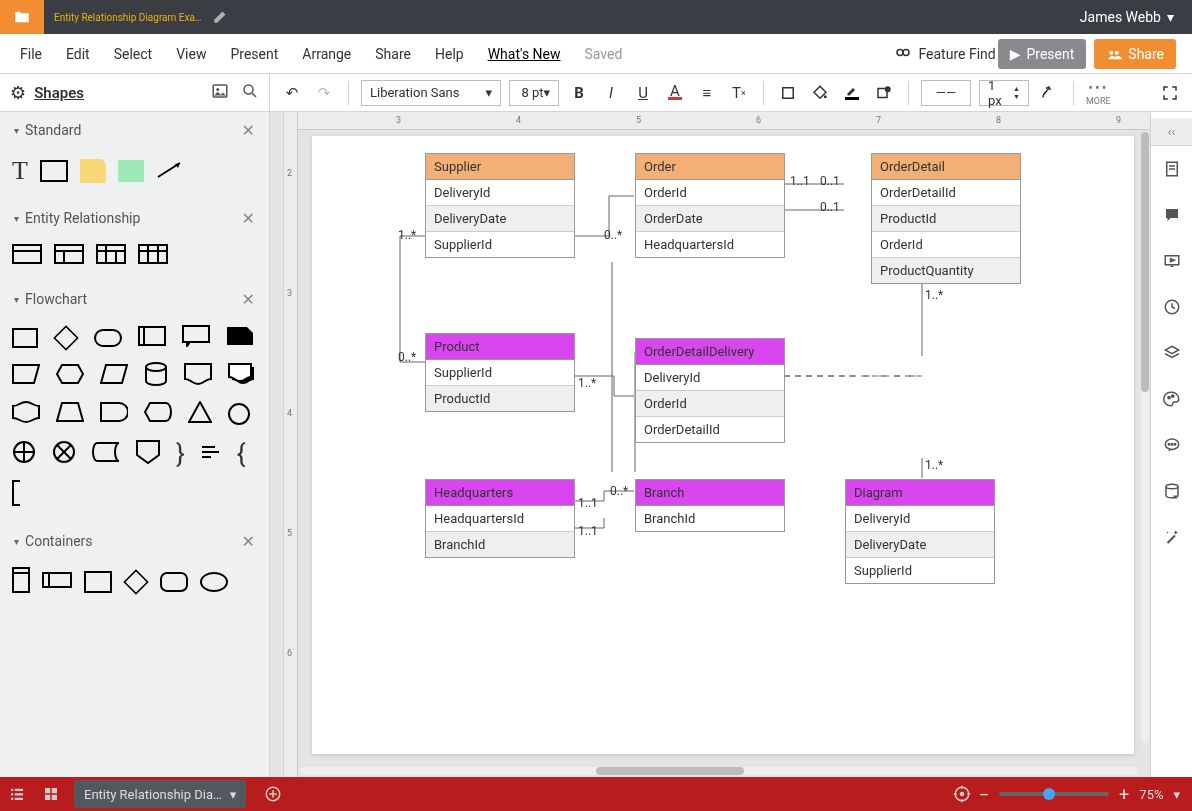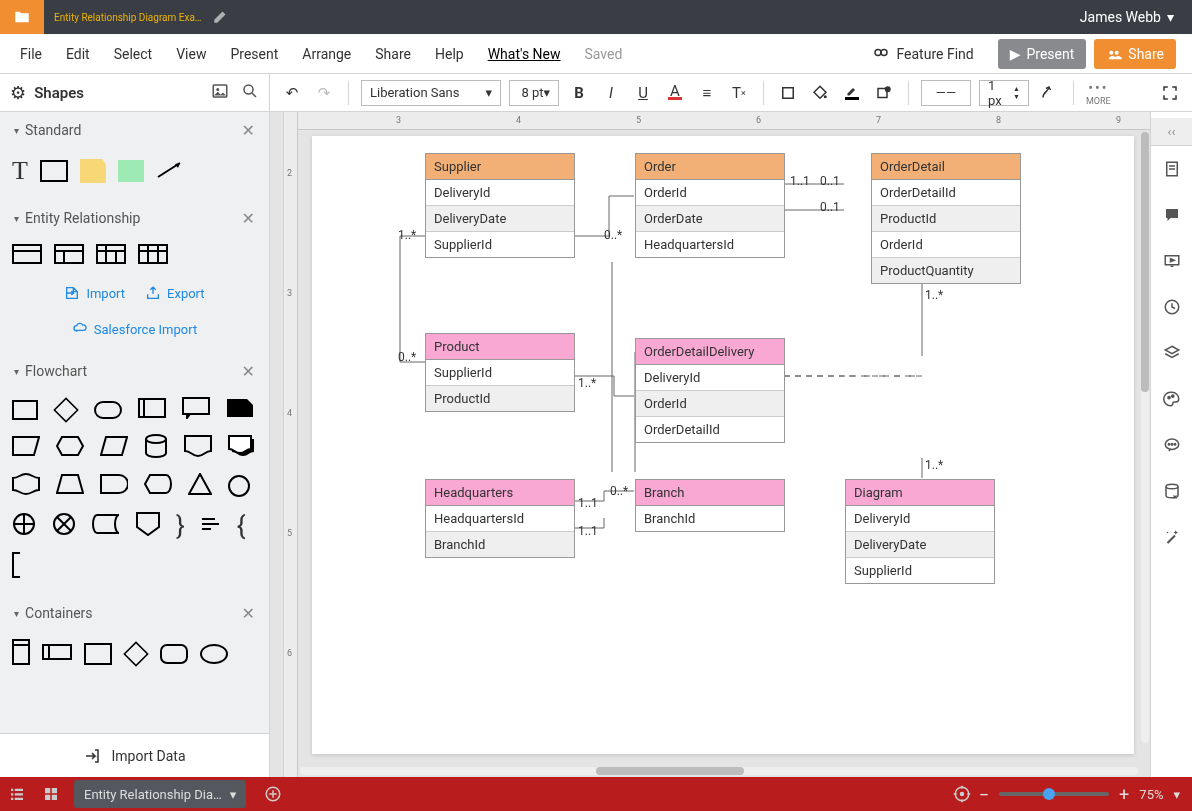--- a/index.html
+++ b/index.html
@@ -8,28 +8,28 @@
 .tb-folder{width:44px;height:34px;background:#f08e31;display:flex;align-items:center;justify-content:center;}
 .tb-title{padding:0 10px;font-size:10px;color:#eab308;flex:0 0 auto;}
 .tb-pencil{opacity:.8;}
 .tb-spacer{flex:1;}
 .tb-user{padding:0 18px;font-size:14px;color:#fff;display:flex;align-items:center;gap:6px;}
 .menubar{height:40px;border-bottom:1px solid #d4d4d4;display:flex;align-items:center;padding:0 8px;background:#fff;}
 .menubar .menu{padding:0 12px;font-size:14px;color:#333;cursor:pointer;}
 .menubar .whatsnew{color:#000000;text-decoration:underline;}
 .menubar .saved{color:#999;}
 .menubar .spacer{flex:1;}
-.featurefind{display:flex;align-items:center;gap:6px;font-size:14px;color:#333;margin-right:24px;}
+.featurefind{display:flex;align-items:center;gap:6px;font-size:14px;color:#333;margin-right:2px;}
 .btn{height:30px;padding:0 12px;border-radius:3px;display:flex;align-items:center;gap:6px;font-size:14px;color:#fff;cursor:pointer;}
 .btn-grey{background:#888a8d;}
 .btn-orange{background:#f08e31;margin-left:8px;margin-right:8px;}
 .toolbar{height:38px;border-bottom:1px solid #d4d4d4;display:flex;align-items:stretch;}
 .tool-left{width:270px;border-right:1px solid #d4d4d4;display:flex;align-items:center;padding:0 10px;background:#fff;}
 .tool-left .gear{font-size:18px;margin-right:8px;}
-.tool-left .shapes-lbl{font-size:15px;font-weight:600;color:#333;flex:1;}
+.tool-left .shapes-lbl{font-size:15px;font-weight:600;color:#333;flex:1;text-decoration:underline;}
 .tool-left .ic{font-size:17px;color:#555;margin-left:12px;}
 .tool-main{flex:1;display:flex;align-items:center;padding:0 10px;gap:8px;}
 .tb-sep{width:1px;height:24px;background:#d4d4d4;margin:0 4px;}
 .sel{border:1px solid #bbb;height:26px;display:flex;align-items:center;padding:0 8px;font-size:13px;color:#333;background:#fff;min-width:40px;}
 .sel.font{width:140px;justify-content:space-between;}
 .sel.small{width:50px;justify-content:flex-end;}
 .tb-ic{width:24px;height:24px;display:flex;align-items:center;justify-content:center;font-size:15px;color:#333;cursor:pointer;}
 .tb-ic.disabled{color:#bbb;}
 .more-col{display:flex;flex-direction:column;align-items:center;font-size:9px;color:#777;cursor:pointer;}
 .workspace{display:flex;height:665px;position:relative;}
@@ -46,21 +46,21 @@
 .ruler-h{position:absolute;left:14px;right:0;top:0;height:18px;background:#ececec;border-bottom:1px solid #c7c7c7;font-size:9px;color:#777;}
 .ruler-v{position:absolute;left:0;top:0;bottom:0;width:14px;background:#ececec;border-right:1px solid #c7c7c7;font-size:9px;color:#777;}
 .ruler-h span,.ruler-v span{position:absolute;}
 .page{position:absolute;left:28px;top:24px;width:822px;height:618px;background:#fff;box-shadow:0 1px 4px rgba(0,0,0,.15);}
 .entity{position:absolute;border:1px solid #999;font-size:13px;}
 .entity .eh{padding:5px 8px;font-weight:400;border-bottom:1px solid #999;}
 .entity .er{padding:5px 8px;border-bottom:1px solid #ccc;}
 .entity .er:last-child{border-bottom:none;}
 .entity .er.alt{background:#efefef;}
 .h-orange{background:#f2b076;}
-.h-peach{background:#f9a8d4;}
+.h-peach{background:#d946ef;}
 .conn{position:absolute;pointer-events:none;}
 .rel-label{position:absolute;font-size:12px;color:#333;background:transparent;}
 .rightpanel{width:42px;background:#fff;border-left:1px solid #d4d4d4;display:flex;flex-direction:column;align-items:center;padding-top:6px;}
 .rp-collapse{height:28px;width:100%;border-bottom:1px solid #d4d4d4;background:#eee;display:flex;align-items:center;justify-content:center;color:#888;}
 .rp-ic{width:42px;height:46px;display:flex;align-items:center;justify-content:center;color:#555;}
 .vsb{position:absolute;right:1px;top:20px;bottom:34px;width:10px;}
 .vsb-track{position:absolute;top:0;bottom:0;width:8px;right:0;background:#eee;border-radius:4px;}
 .vsb-thumb{position:absolute;top:0;width:8px;height:260px;right:0;background:#bcbcbc;border-radius:4px;}
 .hsb{position:absolute;left:16px;right:12px;bottom:2px;height:10px;}
 .hsb-track{position:absolute;left:0;right:0;height:8px;bottom:0;background:#eee;border-radius:4px;}
@@ -272,40 +272,20 @@
             <line x1="10" y1="1" x2="10" y2="19" stroke="#000" stroke-width="2"></line>
             <line x1="20" y1="7" x2="20" y2="19" stroke="#000" stroke-width="2"></line>
           </svg></span>
       <span><svg width="30" height="20">
             <rect x="1" y="1" width="28" height="18" fill="none" stroke="#000" stroke-width="2"></rect>
             <line x1="1" y1="7" x2="29" y2="7" stroke="#000" stroke-width="2"></line>
             <line x1="10" y1="1" x2="10" y2="19" stroke="#000" stroke-width="2"></line>
             <line x1="20" y1="1" x2="20" y2="19" stroke="#000" stroke-width="2"></line>
           </svg></span>
     </div>
-    <div class="shape-actions">
-      <a>
-          <svg width="16" height="16" viewBox="0 0 24 24" fill="none" stroke="#1d89e4" stroke-width="2">
-            <path d="M14 4v6h6M4 12h10l-3-3m3 3l-3 3M4 4v16h16V10l-6-6H4z"></path>
-          </svg>
-          <span>Import</span>
-        </a>
-      <a>
-          <svg width="16" height="16" viewBox="0 0 24 24" fill="none" stroke="#1d89e4" stroke-width="2">
-            <path d="M12 3v10m0-10l-4 4m4-4l4 4M4 14v6h16v-6"></path>
-          </svg>
-          <span>Export</span>
-        </a>
-      <a>
-          <svg width="16" height="16" viewBox="0 0 24 24" fill="none" stroke="#1d89e4" stroke-width="2">
-            <path d="M7 15a4 4 0 010-8 5 5 0 019-1 4 4 0 012 8H7z"></path>
-          </svg>
-          <span>Salesforce Import</span>
-        </a>
-    </div>
 
     <div class="cat-head">
         <span class="tri">▾</span>
         <span>Flowchart</span>
         <span class="x">✕</span>
       </div>
     <div class="shape-row" style="gap:12px 16px">
       <span class="shape-box" style="width:26px;height:20px"></span>
       <span class="shape-dia"></span>
       <span style="width:28px;height:18px;border:2px solid #000;border-radius:10px"></span>
@@ -397,26 +377,20 @@
       <span><svg width="30" height="16">
             <rect x="1" y="1" width="28" height="14" fill="none" stroke="#000" stroke-width="2"></rect>
             <line x1="7" y1="1" x2="7" y2="15" stroke="#000" stroke-width="2"></line>
           </svg></span>
       <span class="shape-box"></span>
       <span class="shape-dia"></span>
       <span style="width:28px;height:20px;border:2px solid #000;border-radius:7px"></span>
       <span class="shape-ell"></span>
     </div>
 
-    <div class="import-data">
-      <svg width="18" height="18" viewBox="0 0 24 24" fill="none" stroke="#333" stroke-width="2">
-          <path d="M4 12h12l-4-4m4 4l-4 4M16 4h4v16h-4"></path>
-        </svg>
-      <span>Import Data</span>
-    </div>
   </div>
 
   <div class="scrollgutter"></div>
 
   <div class="canvas-wrap">
     <div class="ruler-v">
       <span style="top:56px;left:3px">2</span>
       <span style="top:176px;left:3px">3</span>
       <span style="top:296px;left:3px">4</span>
       <span style="top:416px;left:3px">5</span>

